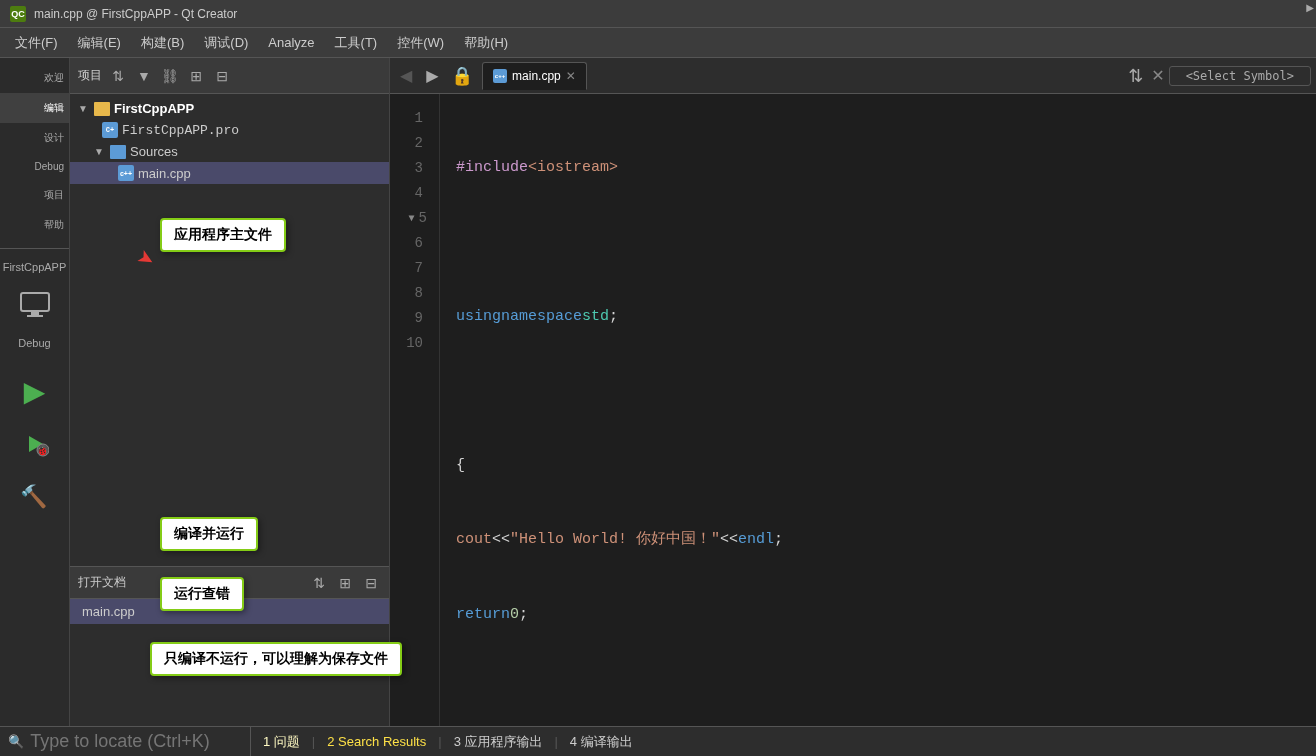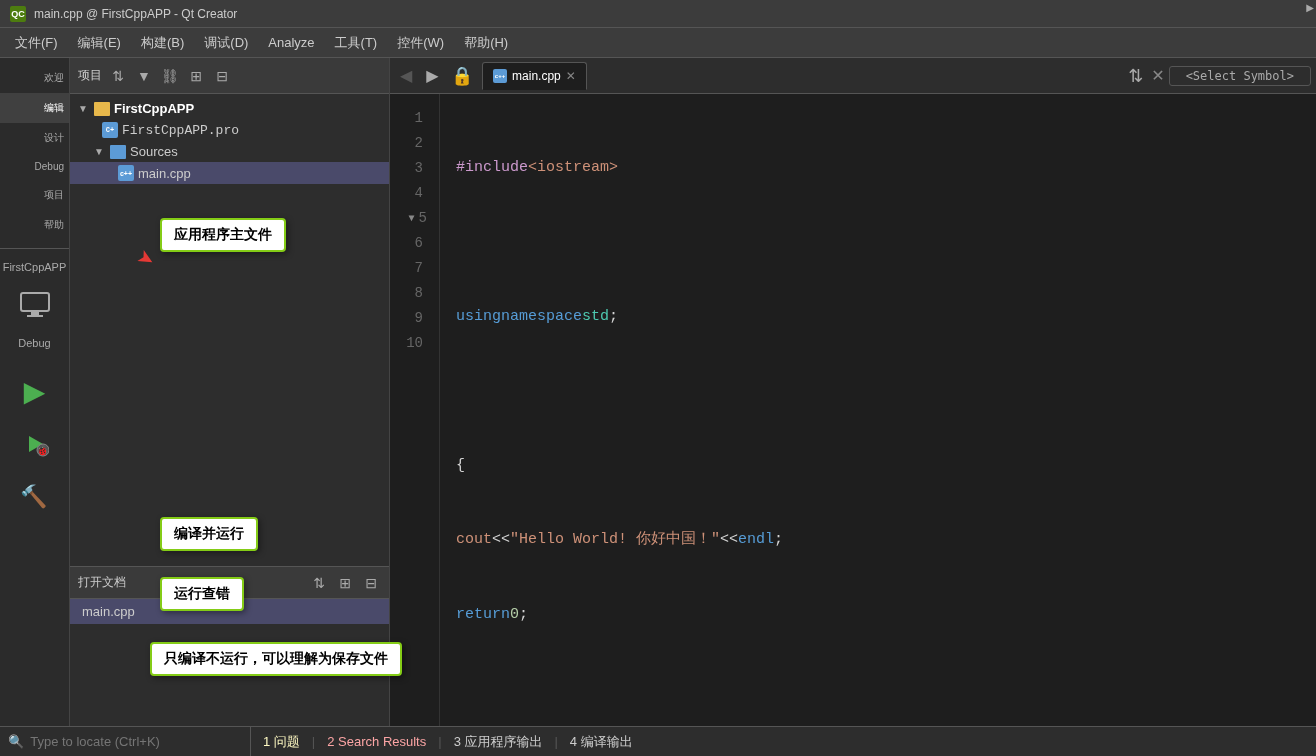--- a/index.html
+++ b/index.html
@@ -541,28 +541,28 @@
         
         
       </div>
     </div>
   </div>
 </div>
 
 <div style="display:flex;align-items:center;height:30px;background:#2d2d2d;border-top:1px solid #555;">
   <div style="display:flex;align-items:center;padding:0 8px;gap:6px;min-width:250px;">
     <span style="color:#aaa;font-size:13px;">🔍</span>
-    <input class="locate-input" readonly="" style="background: transparent; border: none; color: #ef4444; font-size: 13px; outline: none; width: 200px;" placeholder="Type to locate (Ctrl+K)">
+    <input class="locate-input" readonly="" style="background: transparent; border: none; color: #ef4444; font-size: 18px; outline: none; width: 200px;" placeholder="Type to locate (Ctrl+K)">
   </div>
   <div style="flex:1;display:flex;align-items:center;height:100%;background:#2d2d2d;border-left:1px solid #555;">
     <div class="status-item" style="color:#fef9c3;padding:0 12px;height:100%;display:flex;align-items:center;">
       <span>1 问题</span>
     </div>
     <div style="color:#555;">|</div>
-    <div class="status-item" style="color:#fca5a5;padding:0 12px;height:100%;display:flex;align-items:center;">
+    <div class="status-item" style="color:#fde047;padding:0 12px;height:100%;display:flex;align-items:center;">
       <span>2 Search Results</span>
     </div>
     <div style="color:#555;">|</div>
     <div class="status-item" style="color:#ccc;padding:0 12px;height:100%;display:flex;align-items:center;">
       <span>3 应用程序输出</span>
     </div>
     <div style="color:#555;">|</div>
     <div class="status-item" style="color:#ccc;padding:0 12px;height:100%;display:flex;align-items:center;">
       <span>4 编译输出</span>
     </div>

